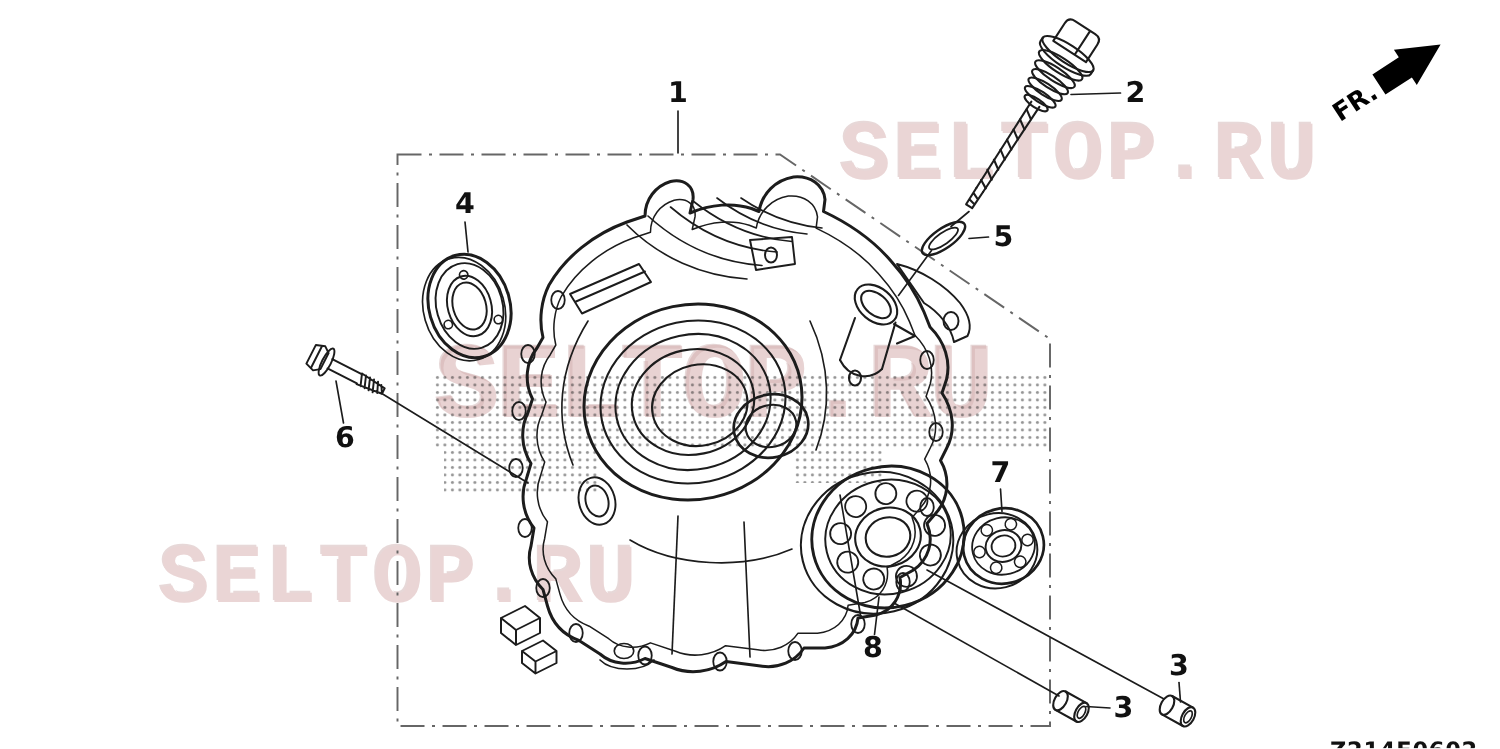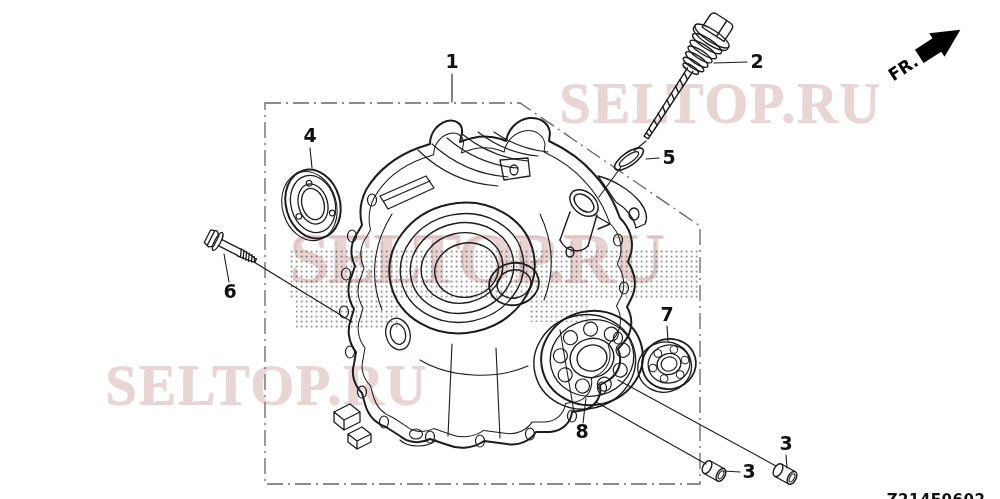--- a/index.html
+++ b/index.html
@@ -1,18 +1,18 @@
 <!DOCTYPE html>
 <html><head>
 <meta charset="utf-8">
 <style>
   html,body{margin:0;padding:0;background:#fff;}
   .canvas{position:relative;width:1000px;height:499px;background:#ffffff;overflow:hidden;
           font-family:"DejaVu Sans","Liberation Sans",sans-serif;}
-  .watermark{position:absolute;z-index:1;font-family:Liberation Serif, serif;
+  .watermark{position:absolute;z-index:1;font-family:Liberation Mono, monospace;
              font-weight:bold;white-space:nowrap;user-select:none;
              color:#ead5d5;text-shadow:2px 2px 0 rgba(255,255,255,.95),-1px -1px 0 rgba(196,158,158,.4);}
   .wm-top{left:560px;top:72px;font-size:56px;letter-spacing:2px;}
   .wm-mid{left:290px;top:218px;font-size:72px;letter-spacing:-2px;color:rgba(214,174,174,.55);}
   .wm-bot{left:106px;top:354px;font-size:56px;letter-spacing:2px;}
   svg.diagram{position:absolute;left:0;top:0;z-index:2;}
   .ln{stroke:#1c1c1c;fill:none;stroke-linecap:round;stroke-linejoin:round;}
   .callout{font-size:19px;font-weight:bold;fill:#111;}
 </style>
 </head>

